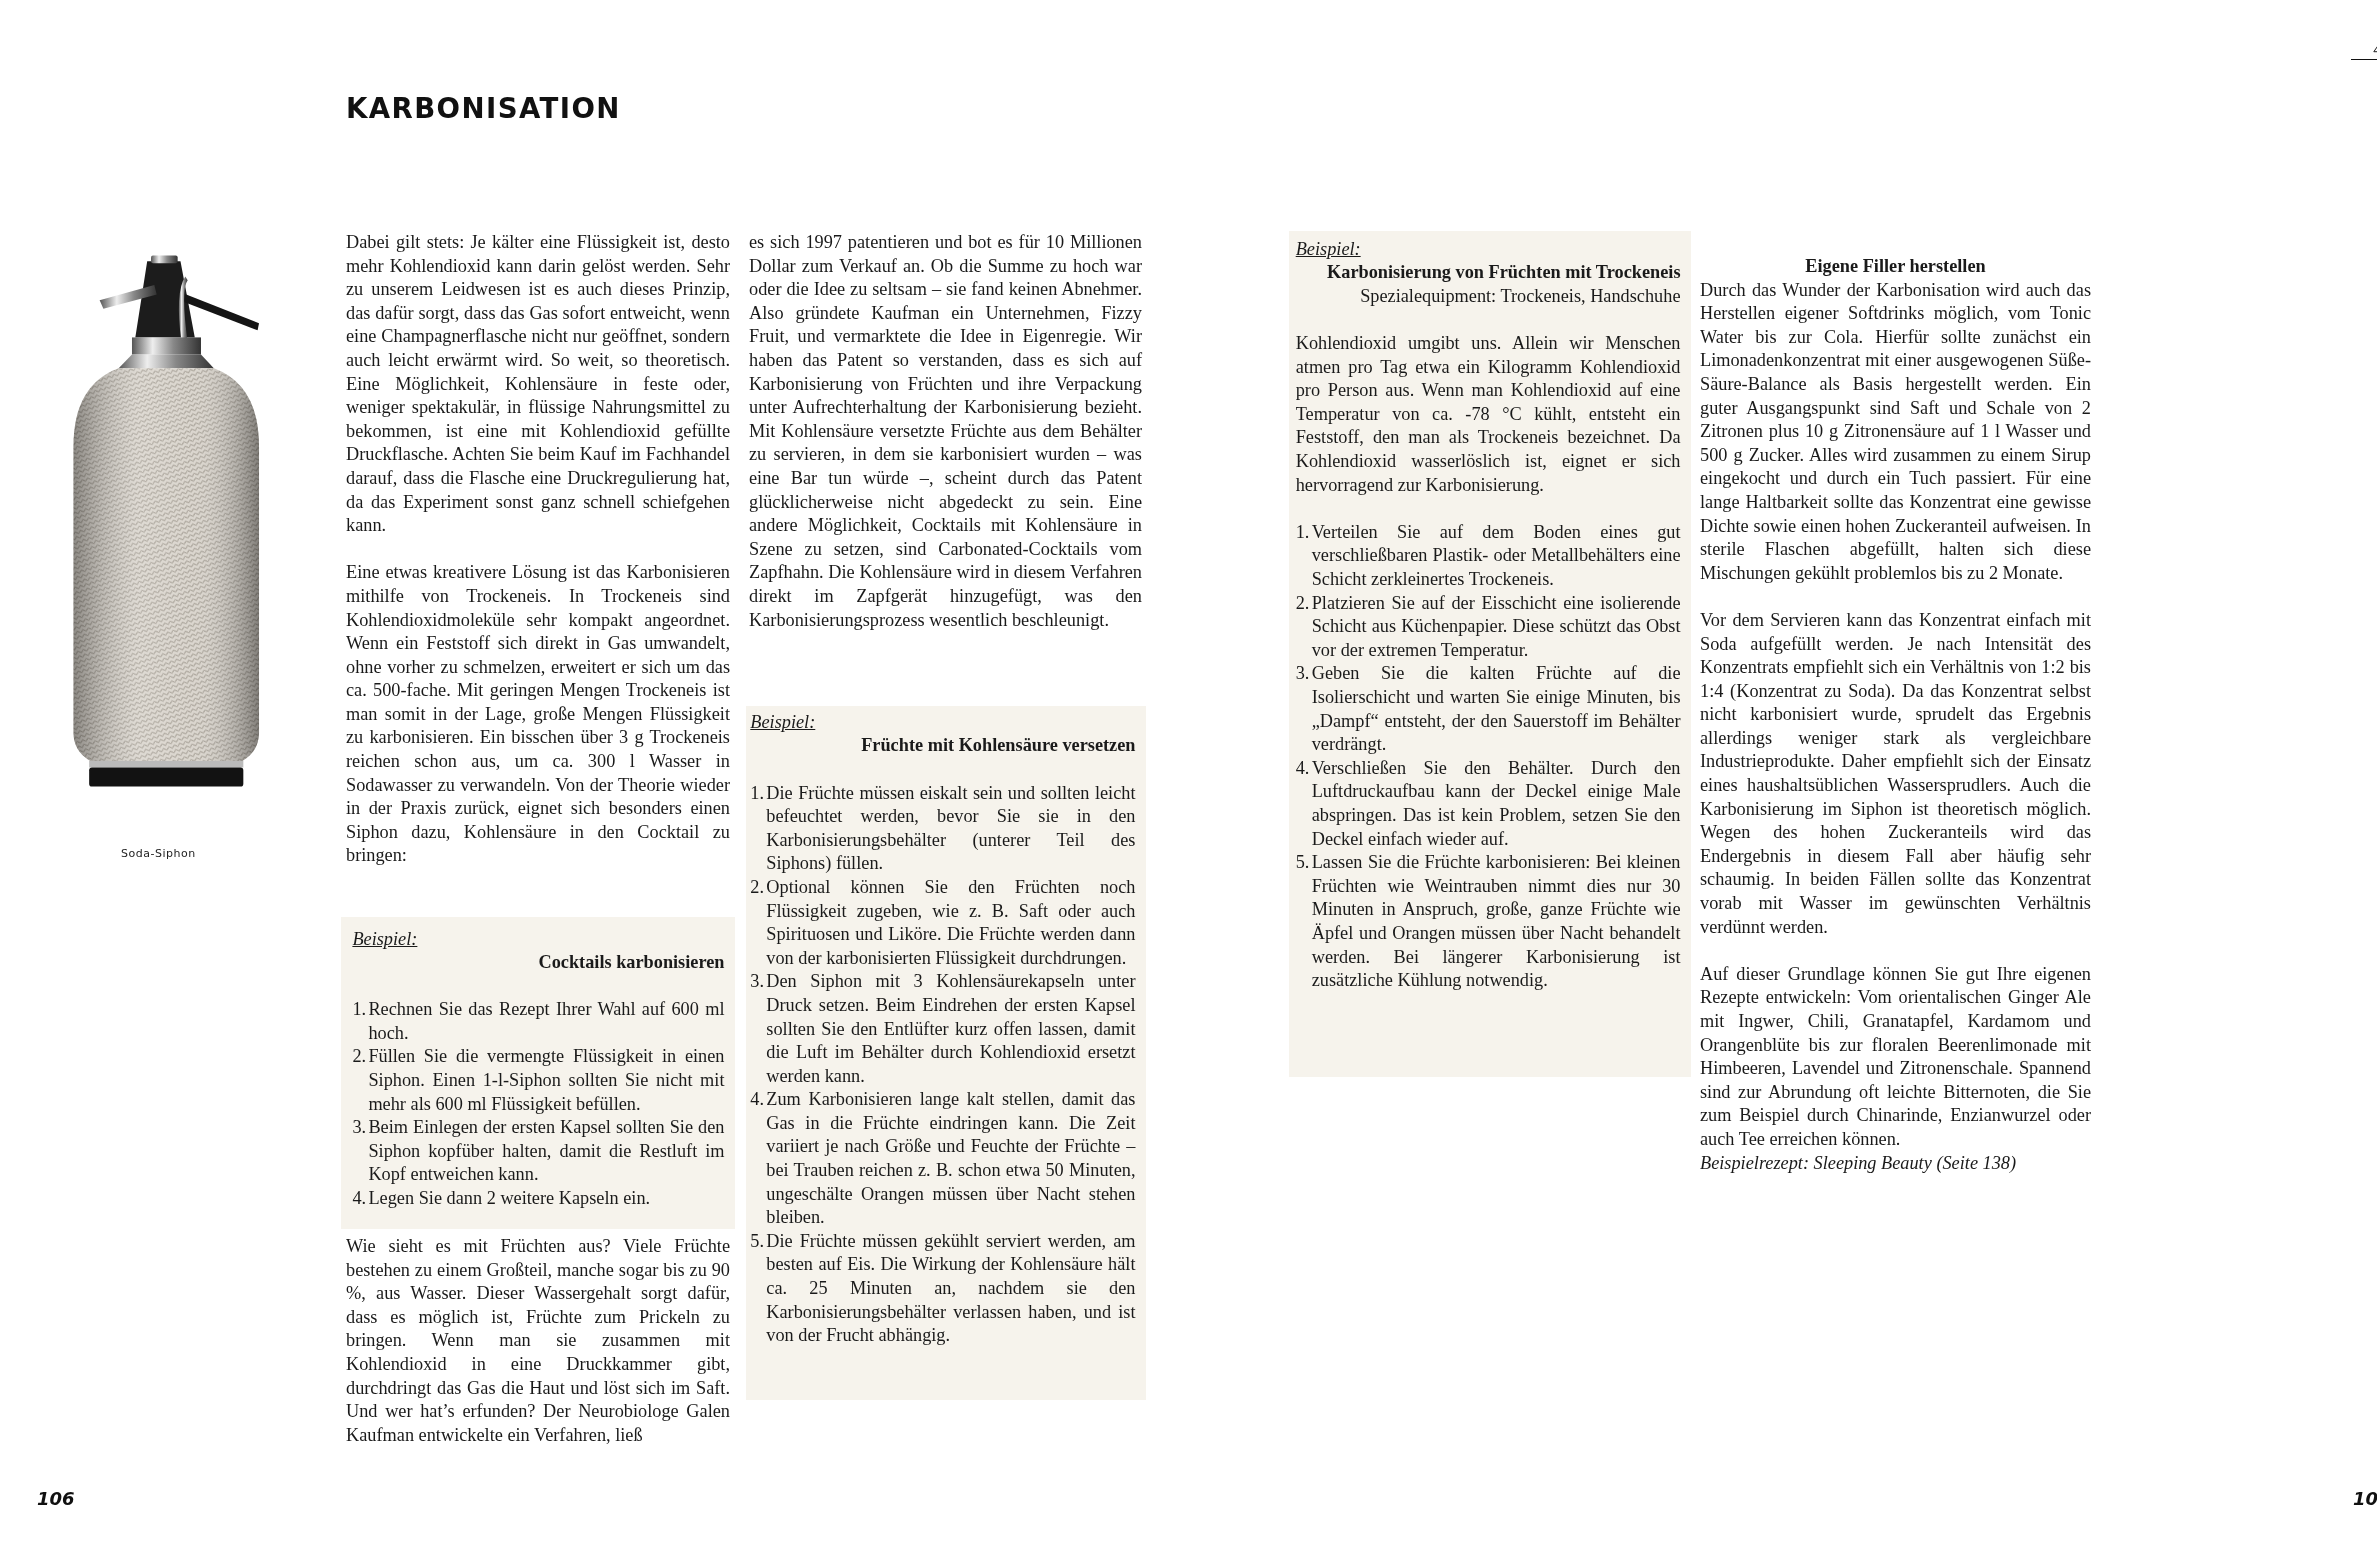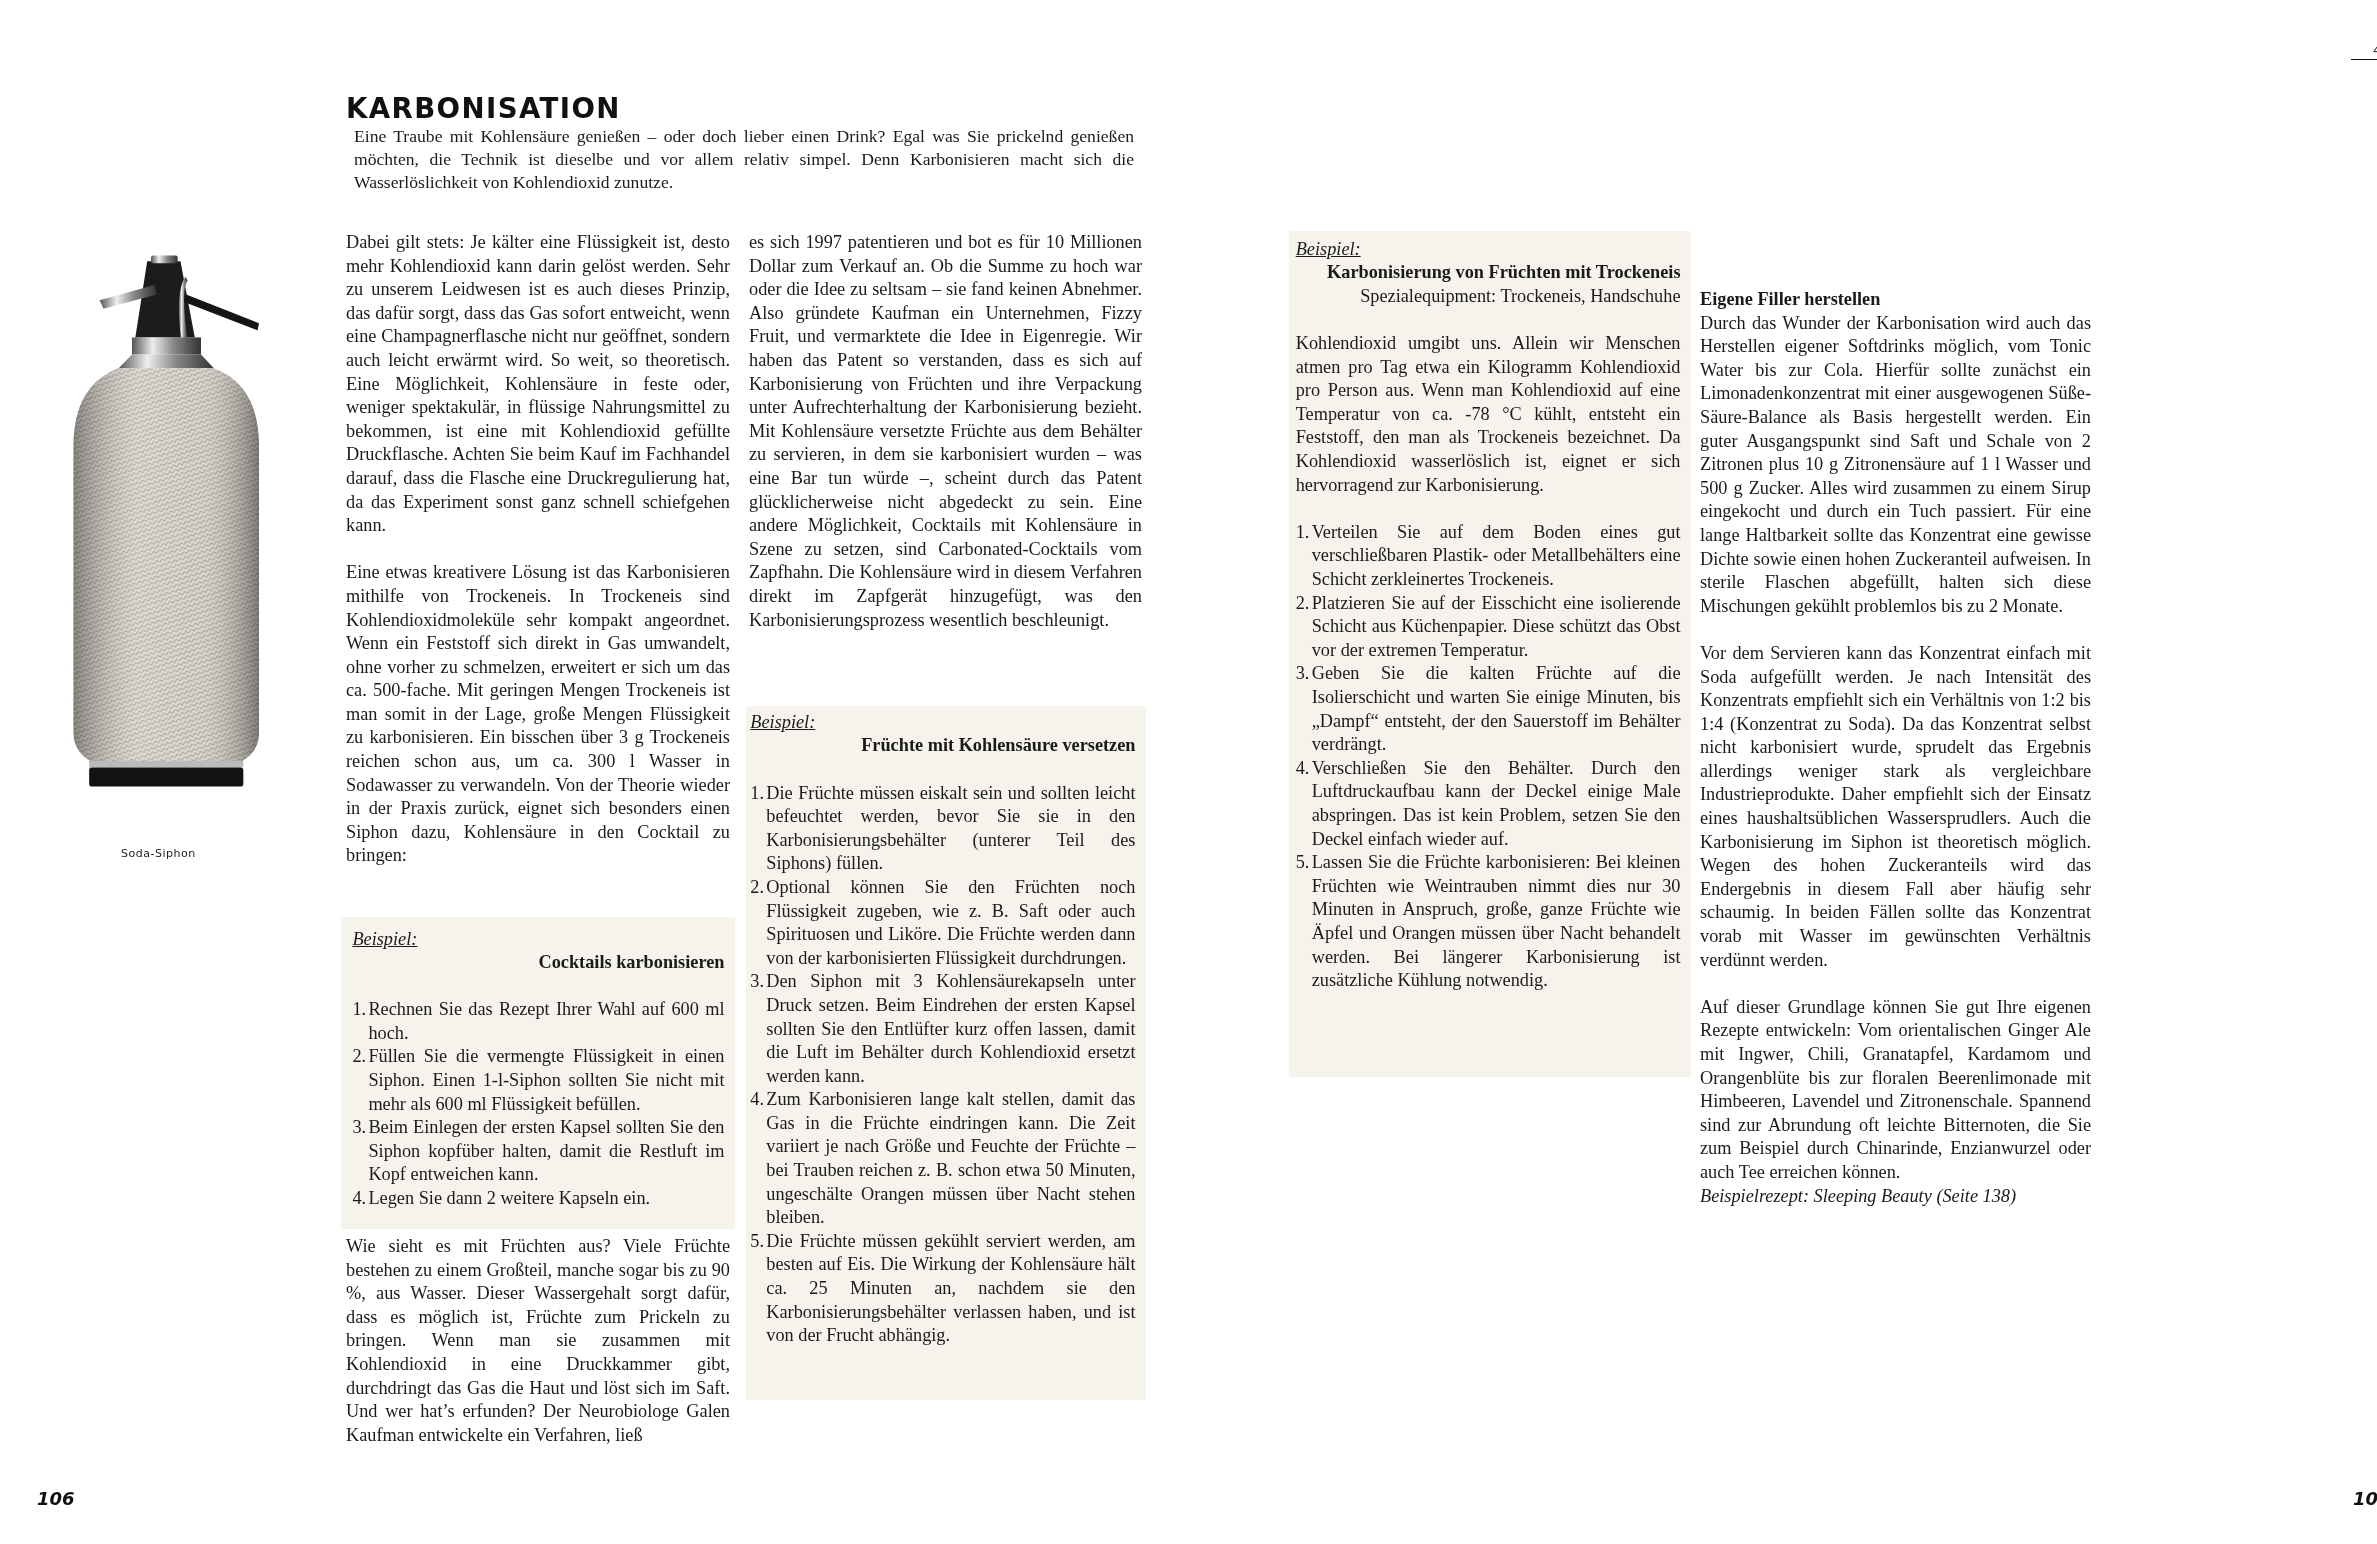--- a/index.html
+++ b/index.html
@@ -37,29 +37,28 @@
              font-size:11px; color:#222; letter-spacing:0.5px; }
 
   .pnum { position:absolute; top:1488px; font-family:"DejaVu Sans", sans-serif; font-weight:bold;
           font-size:18px; color:#111;font-style:italic; }
   .pnum-left { left:37px; }
   .pnum-right { left:2353px; }
   .rocket { position:absolute; left:2370px; top:27.6px; width:28.5px; height:37px; }
   .rocket-rule { position:absolute; left:2351px; top:59px; width:37px; height:1.4px; background:#111; }
 
   .italic-ref { font-style:italic; display:block; text-align:left; }
-  .subhead { font-weight:bold; display:block; text-align:left;margin-top:33px; }
+  .subhead { font-weight:bold; display:block; text-align:center; }
 </style>
 </head>
 <body>
 
 <div class="page page-left">
 
   <h1 class="title">KARBONISATION</h1>
-  <p class="intro">Eine Traube mit Kohlensäure genießen – oder doch lieber einen Drink? Egal was Sie prickelnd genießen möchten, die Technik ist dieselbe und vor allem relativ simpel. Denn Karbonisieren macht sich die Wasserlöslichkeit von Kohlendioxid zunutze.</p>
 
   <svg class="photo" viewBox="0 0 420 1200" xmlns="http://www.w3.org/2000/svg">
     <defs>
       <pattern id="mesh" width="12" height="10" patternUnits="userSpaceOnUse" patternTransform="rotate(-18)">
         <rect width="12" height="10" fill="#d9d4cc"></rect>
         <path d="M0 5 Q3 0 6 5 T12 5" stroke="#8a8378" stroke-width="2" fill="none"></path>
       </pattern>
       <linearGradient id="shade" x1="0" x2="1" y1="0" y2="0">
         <stop offset="0" stop-color="#000" stop-opacity="0.35"></stop>
         <stop offset="0.35" stop-color="#fff" stop-opacity="0.15"></stop>

